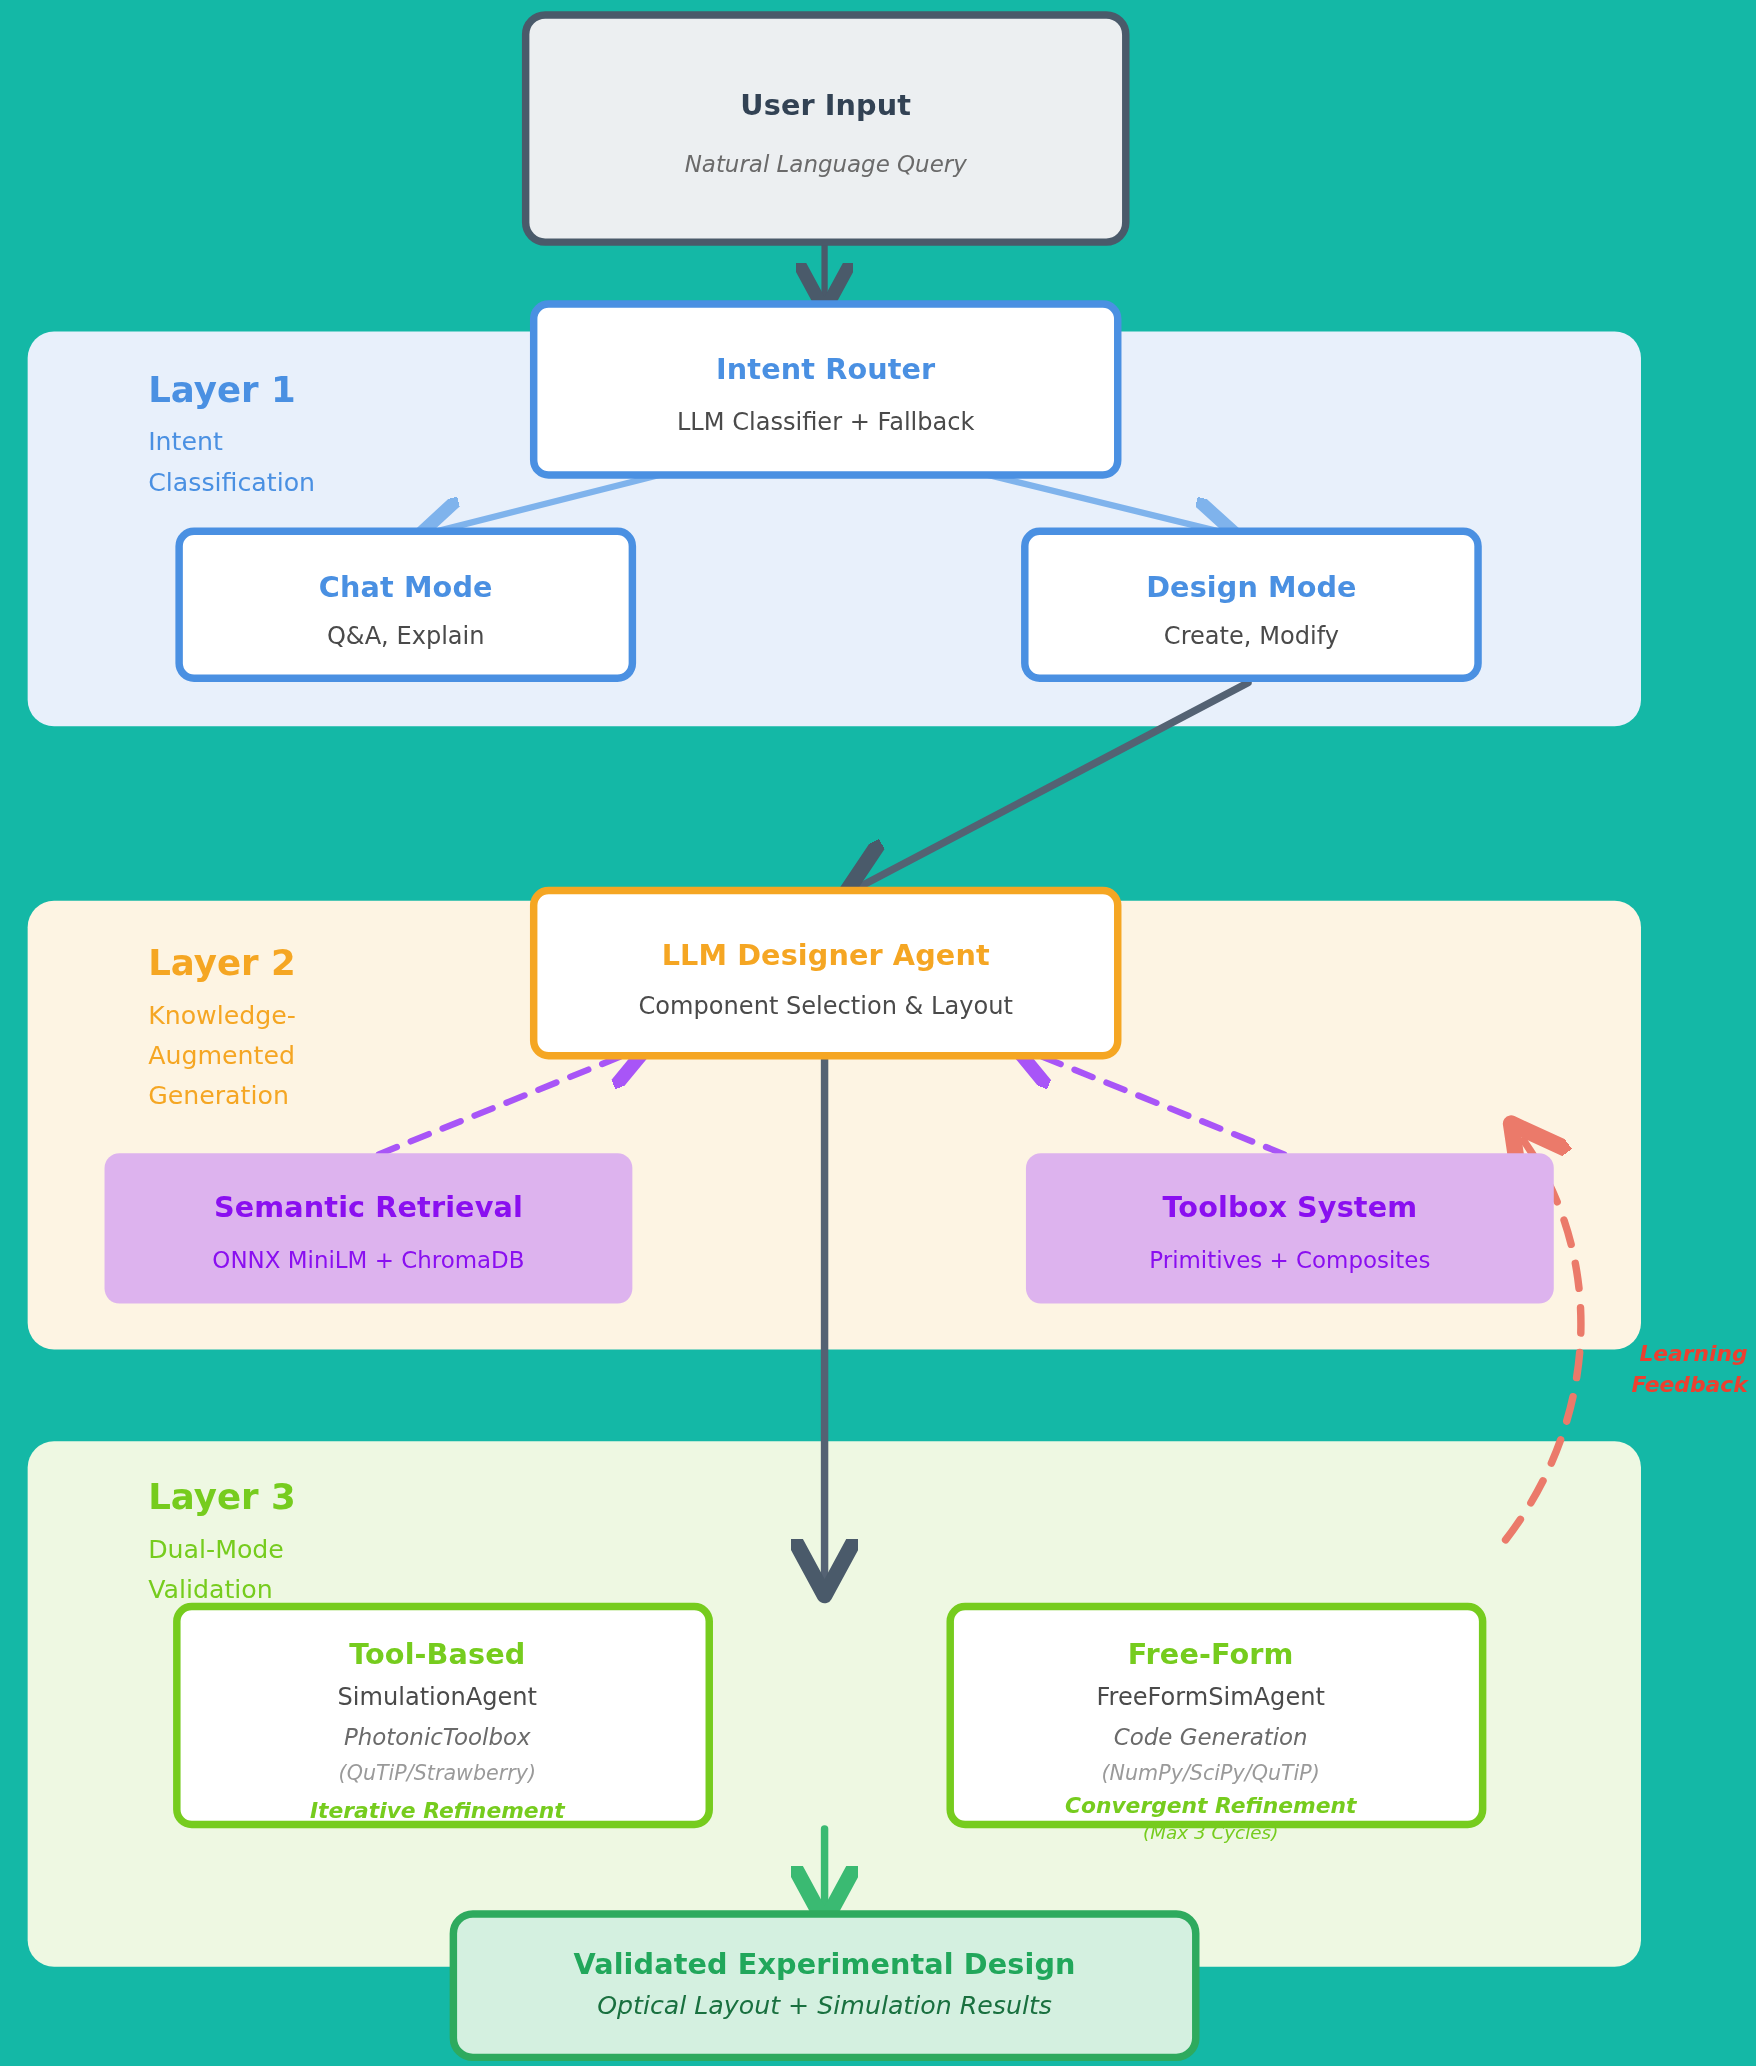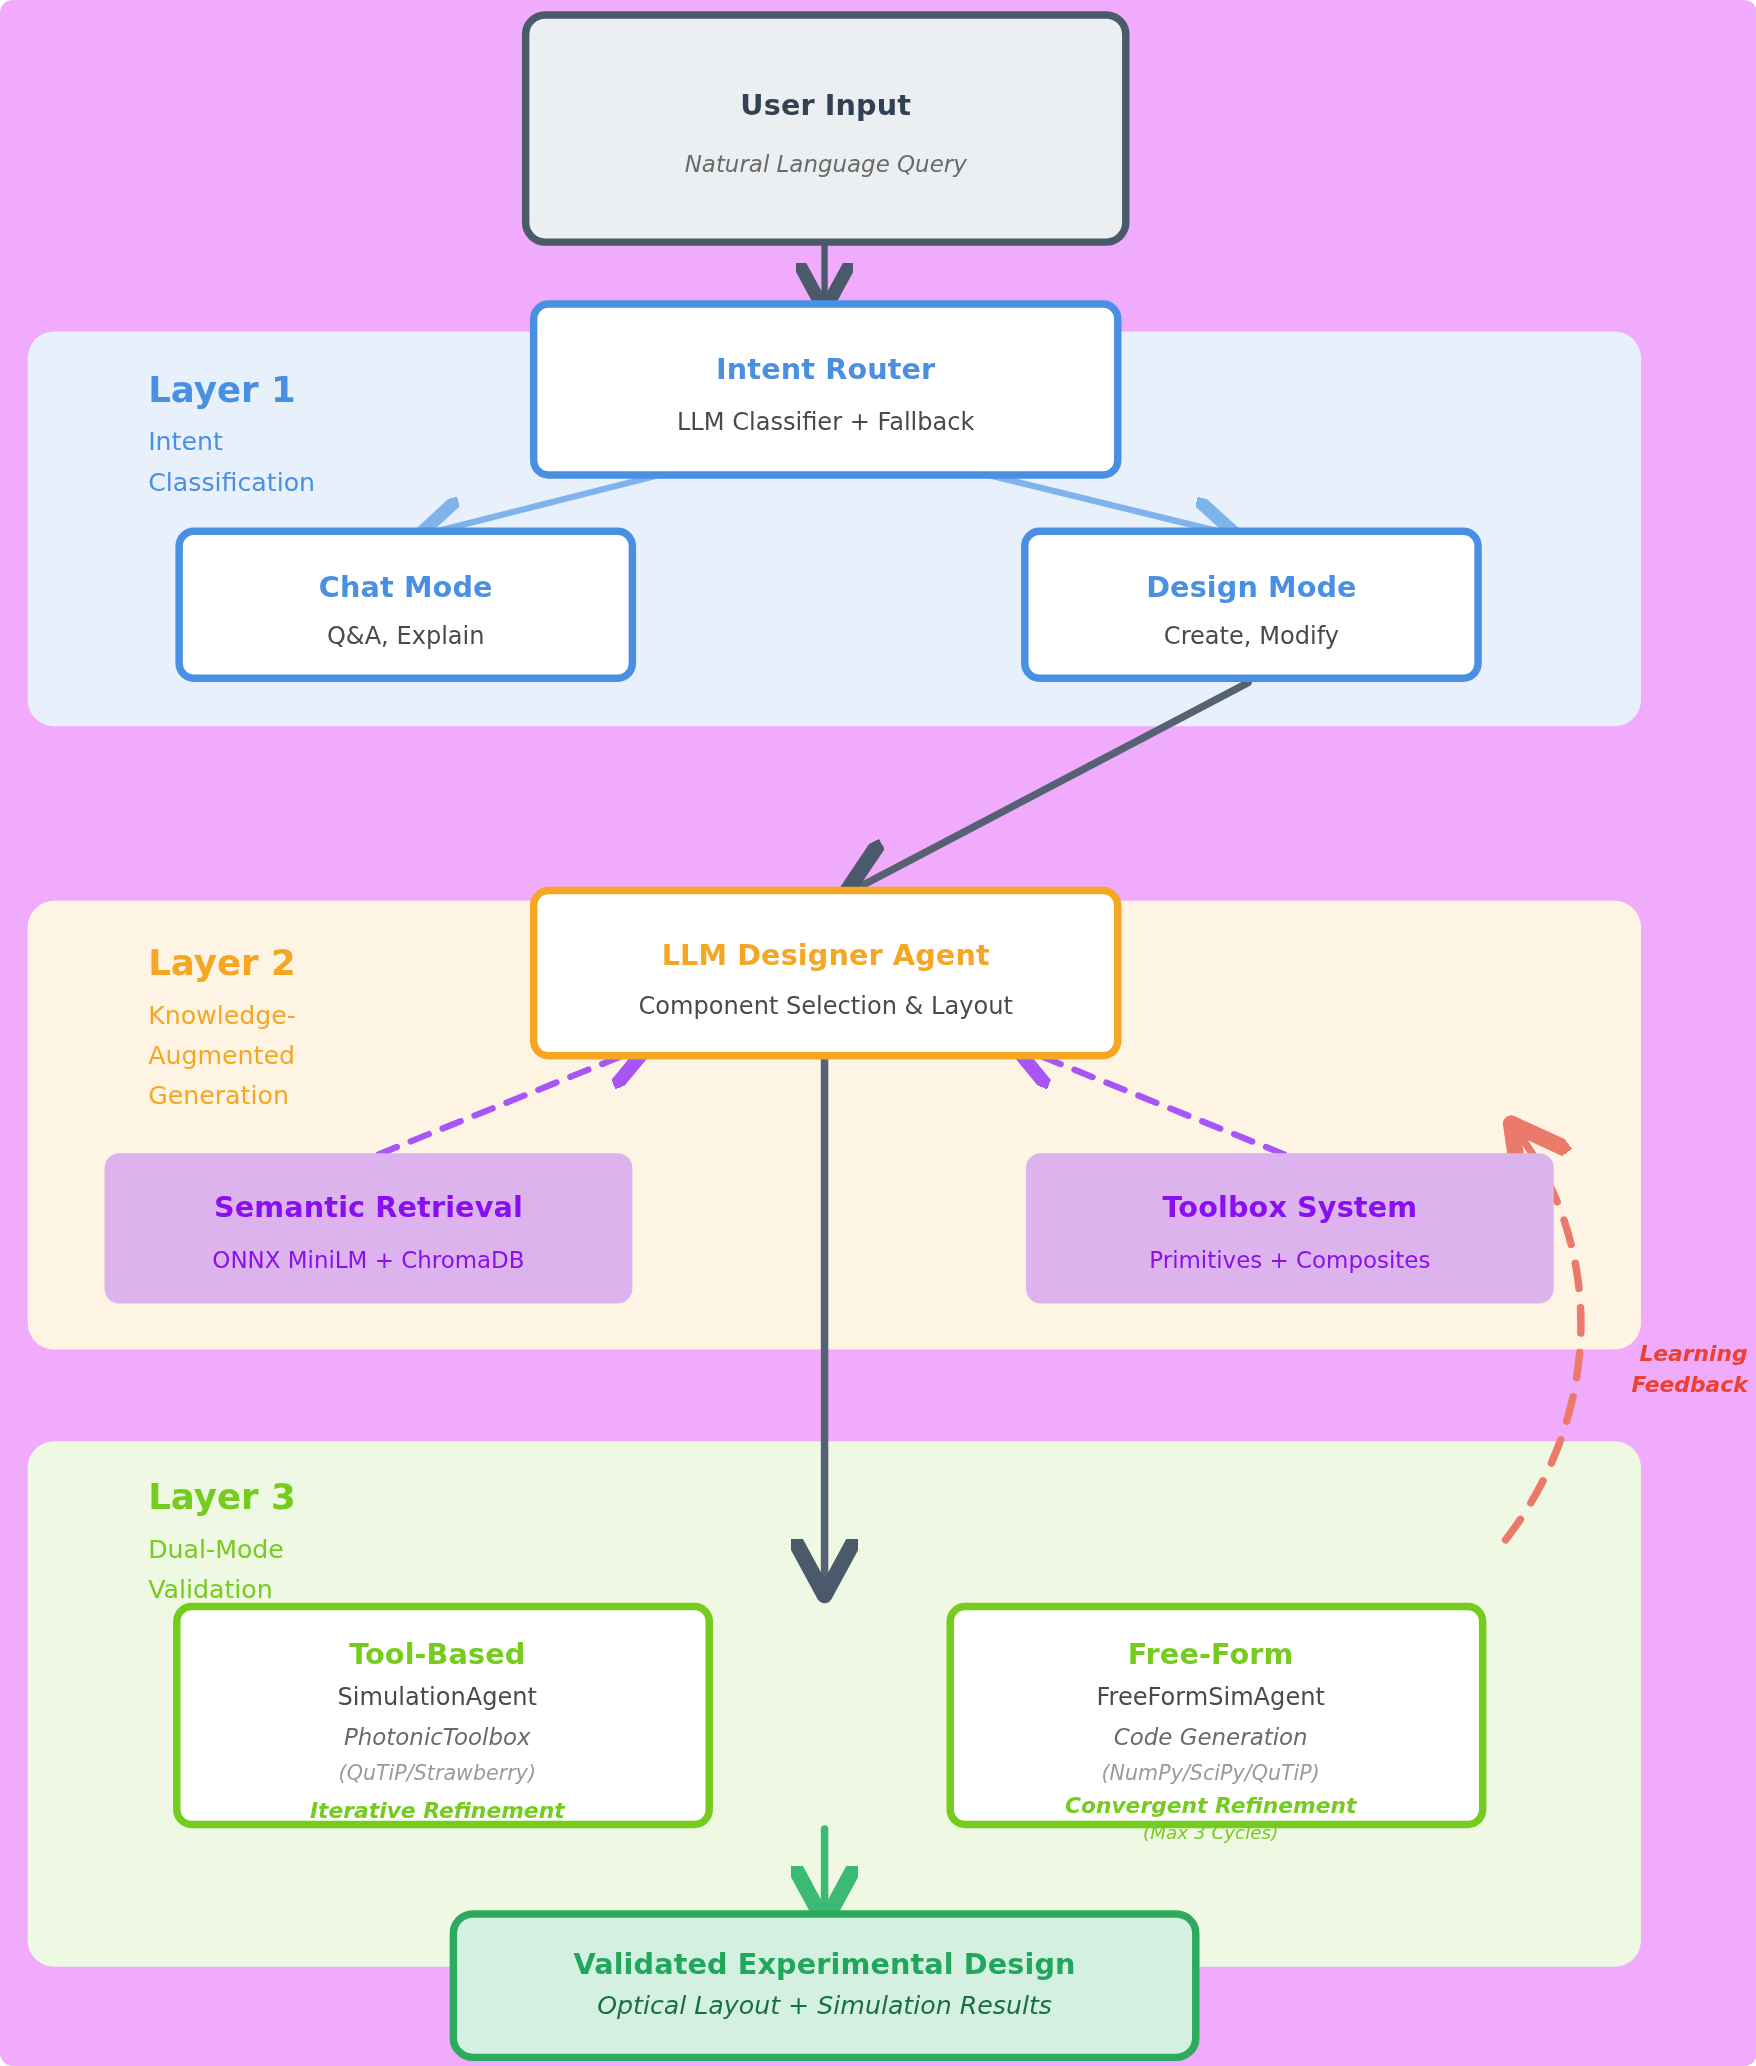--- a/index.html
+++ b/index.html
@@ -7,23 +7,22 @@
     padding: 0;
     background: #ffffff;
   }
   body {
     font-family: "DejaVu Sans", sans-serif;
   }
   #diagram-root {
     position: relative;
     width: 1757px;
     height: 2066px;
-    background: #f0abfc;
+    background: #14b8a6;
     overflow: hidden;
-    border-radius: 13px;
   }
   svg.canvas {
     position: absolute;
     top: 0; left: 0;
     width: 1757px;
     height: 2066px;
     display: block;
   }
   
   .t { font-family: "DejaVu Sans", sans-serif; }

